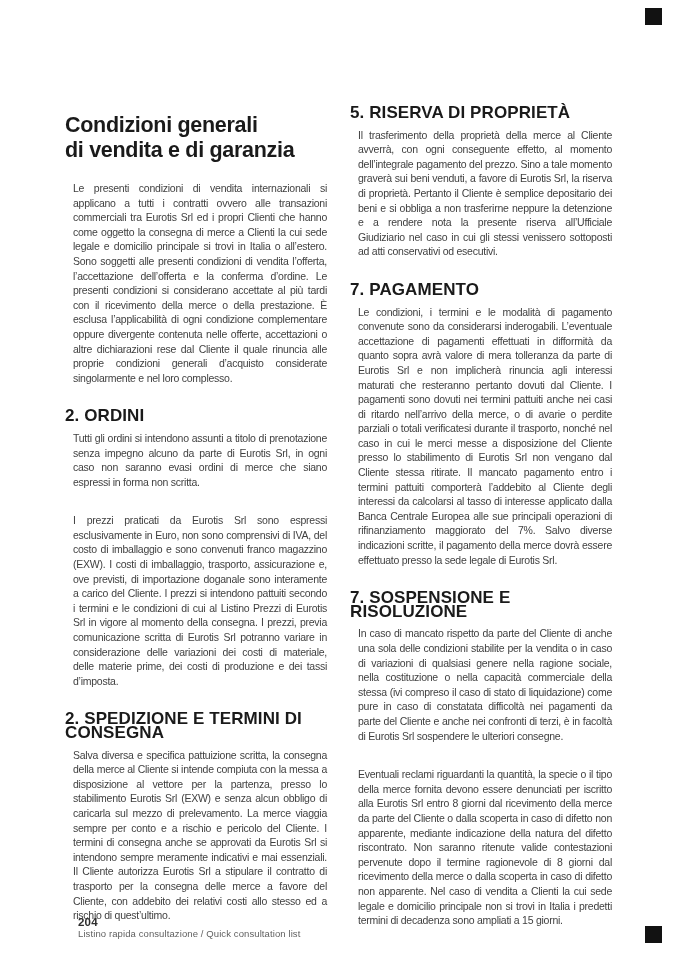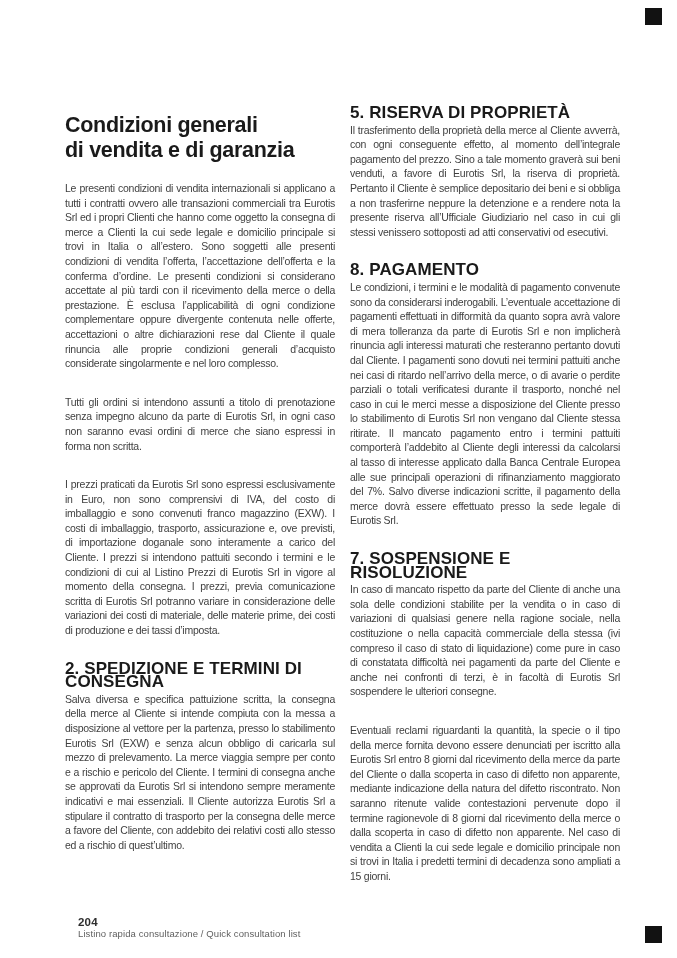--- a/index.html
+++ b/index.html
@@ -46,21 +46,21 @@
   section { margin: 0 0 24px 0; }
   .sec-h {
     margin: 0 0 3px 0;
     font-size: 17px;
     line-height: 13.6px;
     font-weight: bold;
     letter-spacing: 0.1px;
     color: #1a1a1a;
   }
   .sec-b {
-    margin: 0;
+    margin: 8px;
     font-size: 10.5px;
     line-height: 14.6px;
     letter-spacing: -0.25px;
     color: #3f3f3f;
     text-align: justify;
   }
 
   .footer {
     position: absolute;
     left: 65px;
@@ -94,41 +94,42 @@
     <h1 class="doc-title">
       <span class="t-line">Condizioni generali</span>
       <span class="t-line">di vendita e di garanzia</span>
     </h1>
 
     <section>
       <p class="sec-b">Le presenti condizioni di vendita internazionali si applicano a tutti i contratti ovvero alle transazioni commerciali tra Eurotis Srl ed i propri Clienti che hanno come oggetto la consegna di merce a Clienti la cui sede legale e domicilio principale si trovi in Italia o all’estero. Sono soggetti alle presenti condizioni di vendita l’offerta, l’accettazione dell’offerta e la conferma d’ordine. Le presenti condizioni si considerano accettate al più tardi con il ricevimento della merce o della prestazione. È esclusa l’applicabilità di ogni condizione complementare oppure divergente contenuta nelle offerte, accettazioni o altre dichiarazioni rese dal Cliente il quale rinuncia alle proprie condizioni generali d’acquisto considerate singolarmente e nel loro complesso.</p>
     </section>
 
     <section>
+      <h2 class="sec-h">2. ORDINI</h2>
       <p class="sec-b">Tutti gli ordini si intendono assunti a titolo di prenotazione senza impegno alcuno da parte di Eurotis Srl, in ogni caso non saranno evasi ordini di merce che siano espressi in forma non scritta.</p>
     </section>
 
     <section>
       <p class="sec-b">I prezzi praticati da Eurotis Srl sono espressi esclusivamente in Euro, non sono comprensivi di IVA, del costo di imballaggio e sono convenuti franco magazzino (EXW). I costi di imballaggio, trasporto, assicurazione e, ove previsti, di importazione doganale sono interamente a carico del Cliente. I prezzi si intendono pattuiti secondo i termini e le condizioni di cui al Listino Prezzi di Eurotis Srl in vigore al momento della consegna. I prezzi, previa comunicazione scritta di Eurotis Srl potranno variare in considerazione delle variazioni dei costi di materiale, delle materie prime, dei costi di produzione e dei tassi d’imposta.</p>
     </section>
 
     <section>
       <h2 class="sec-h">2. SPEDIZIONE E TERMINI DI CONSEGNA</h2>
       <p class="sec-b">Salva diversa e specifica pattuizione scritta, la consegna della merce al Cliente si intende compiuta con la messa a disposizione al vettore per la partenza, presso lo stabilimento Eurotis Srl (EXW) e senza alcun obbligo di caricarla sul mezzo di prelevamento. La merce viaggia sempre per conto e a rischio e pericolo del Cliente. I termini di consegna anche se approvati da Eurotis Srl si intendono sempre meramente indicativi e mai essenziali. Il Cliente autorizza Eurotis Srl a stipulare il contratto di trasporto per la consegna delle merce a favore del Cliente, con addebito dei relativi costi allo stesso ed a rischio di quest’ultimo.</p>
     </section>
   </div>
 
   <div class="col col-right">
     <section>
       <h2 class="sec-h">5. RISERVA DI PROPRIETÀ</h2>
       <p class="sec-b">Il trasferimento della proprietà della merce al Cliente avverrà, con ogni conseguente effetto, al momento dell’integrale pagamento del prezzo. Sino a tale momento graverà sui beni venduti, a favore di Eurotis Srl, la riserva di proprietà. Pertanto il Cliente è semplice depositario dei beni e si obbliga a non trasferirne neppure la detenzione e a rendere nota la presente riserva all’Ufficiale Giudiziario nel caso in cui gli stessi venissero sottoposti ad atti conservativi od esecutivi.</p>
     </section>
 
     <section>
-      <h2 class="sec-h">8. PAGAMENTO</h2>
+      <h2 class="sec-h">7. PAGAMENTO</h2>
       <p class="sec-b">Le condizioni, i termini e le modalità di pagamento convenute sono da considerarsi inderogabili. L’eventuale accettazione di pagamenti effettuati in difformità da quanto sopra avrà valore di mera tolleranza da parte di Eurotis Srl e non implicherà rinuncia agli interessi maturati che resteranno pertanto dovuti dal Cliente. I pagamenti sono dovuti nei termini pattuiti anche nei casi di ritardo nell’arrivo della merce, o di avarie o perdite parziali o totali verificatesi durante il trasporto, nonché nel caso in cui le merci messe a disposizione del Cliente presso lo stabilimento di Eurotis Srl non vengano dal Cliente stessa ritirate. Il mancato pagamento entro i termini pattuiti comporterà l’addebito al Cliente degli interessi da calcolarsi al tasso di interesse applicato dalla Banca Centrale Europea alle sue principali operazioni di rifinanziamento maggiorato del 7%. Salvo diverse indicazioni scritte, il pagamento della merce dovrà essere effettuato presso la sede legale di Eurotis Srl.</p>
     </section>
 
     <section>
       <h2 class="sec-h">7. SOSPENSIONE E RISOLUZIONE</h2>
       <p class="sec-b">In caso di mancato rispetto da parte del Cliente di anche una sola delle condizioni stabilite per la vendita o in caso di variazioni di qualsiasi genere nella ragione sociale, nella costituzione o nella capacità commerciale della stessa (ivi compreso il caso di stato di liquidazione) come pure in caso di constatata difficoltà nei pagamenti da parte del Cliente e anche nei confronti di terzi, è in facoltà di Eurotis Srl sospendere le ulteriori consegne.</p>
     </section>
 
     <section>
       <p class="sec-b">Eventuali reclami riguardanti la quantità, la specie o il tipo della merce fornita devono essere denunciati per iscritto alla Eurotis Srl entro 8 giorni dal ricevimento della merce da parte del Cliente o dalla scoperta in caso di difetto non apparente, mediante indicazione della natura del difetto riscontrato. Non saranno ritenute valide contestazioni pervenute dopo il termine ragionevole di 8 giorni dal ricevimento della merce o dalla scoperta in caso di difetto non apparente. Nel caso di vendita a Clienti la cui sede legale e domicilio principale non si trovi in Italia i predetti termini di decadenza sono ampliati a 15 giorni.</p>

